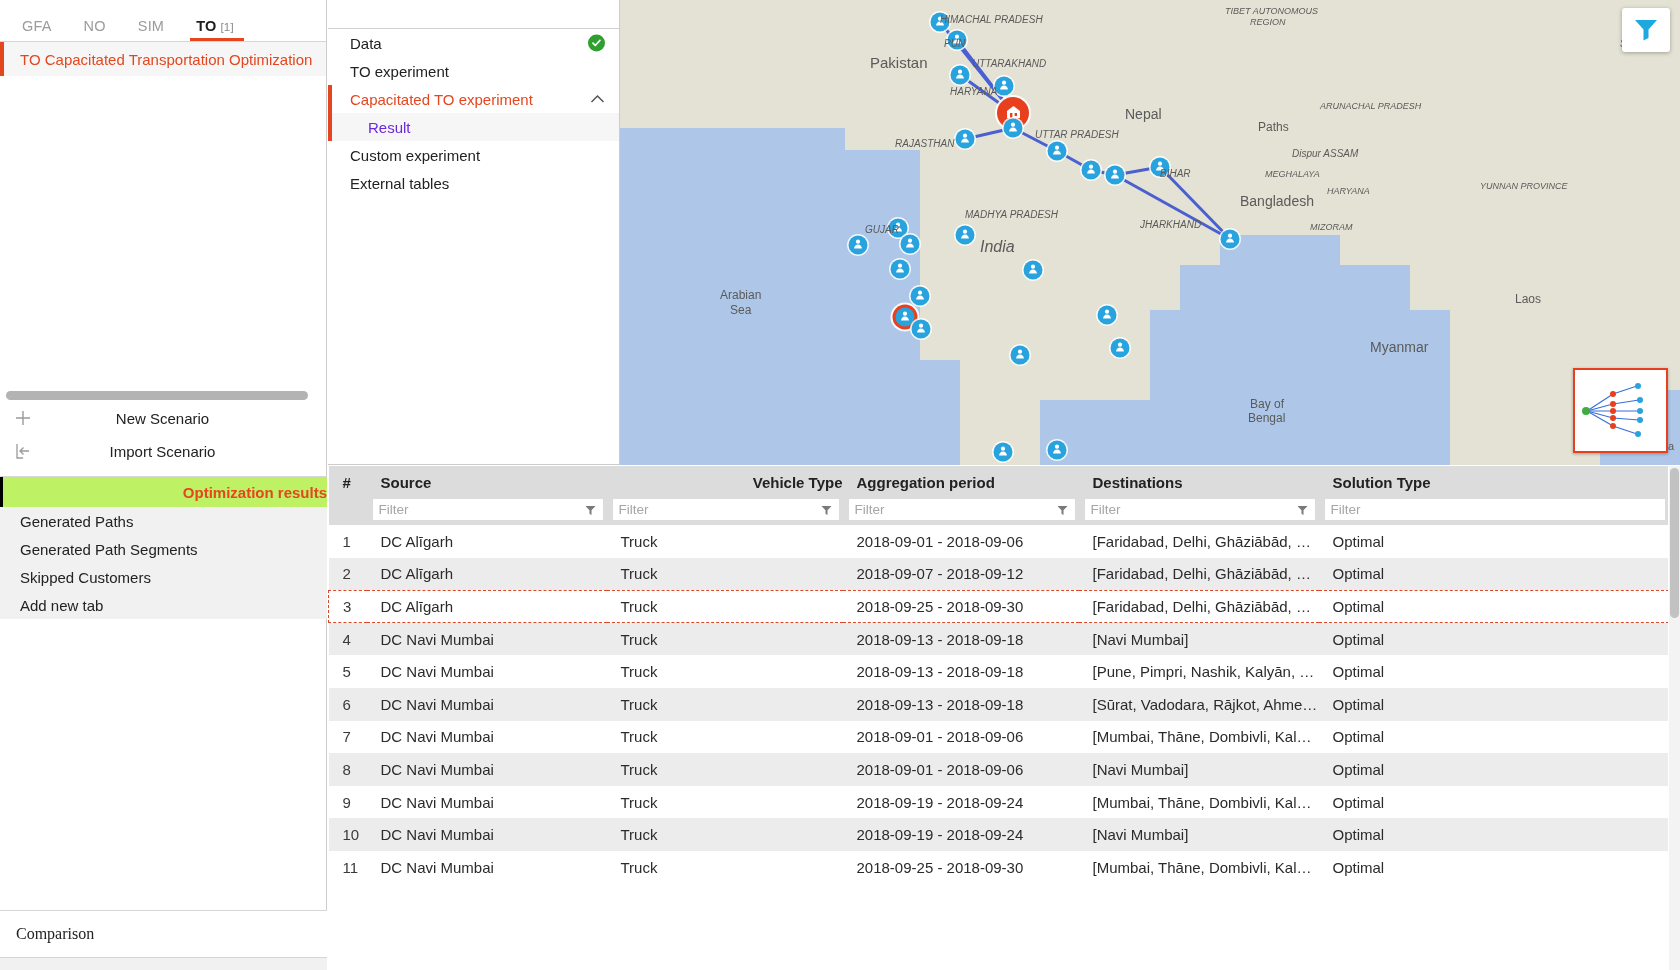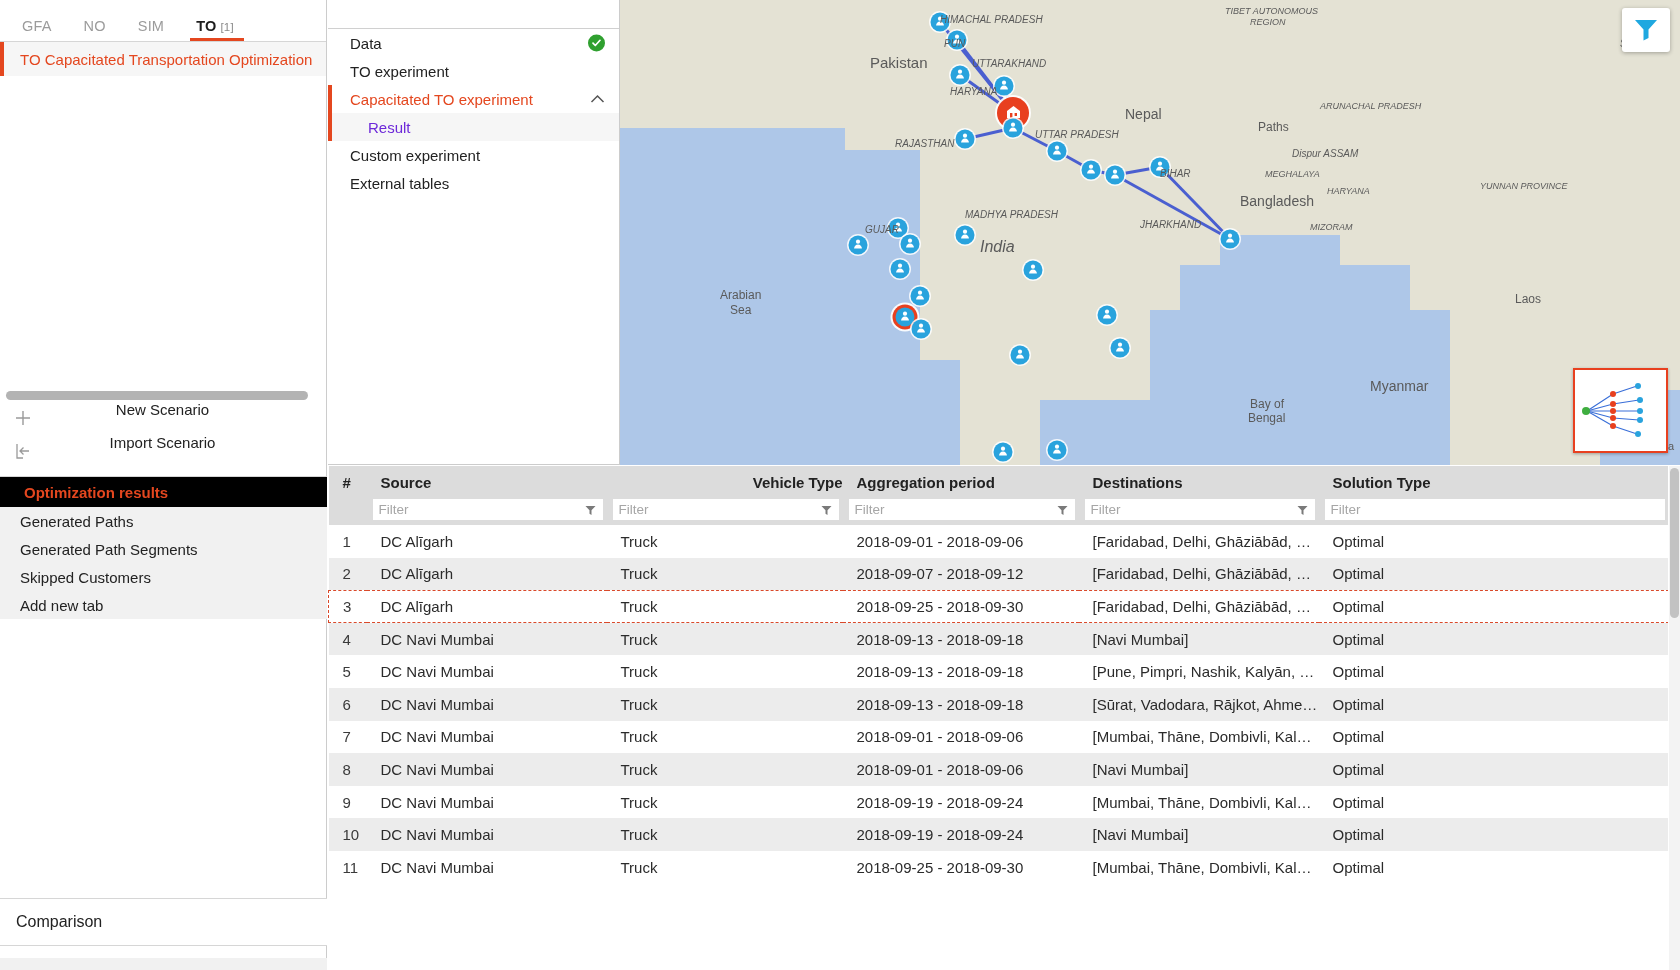--- a/index.html
+++ b/index.html
@@ -41,49 +41,50 @@
 
   #hscroll-wrap {
     position:absolute; left:6px; right:18px; top:391px; height:9px;
   }
   #hscroll {
     width:100%; height:9px; border-radius:5px; background:#b3b3b3;
   }
 
   .scenario-btn {
     position:absolute; left:0; width:327px; height:34px;
-    display:flex; cursor:pointer; font-size:15px;
+    display:flex; align-items:center; cursor:pointer; font-size:15px;
   }
   .scenario-btn .ico {
     width:46px; display:flex; align-items:center; justify-content:center;
     color:#9a9a9a;
   }
   .scenario-btn .lbl { flex:1; text-align:center; padding-right:48px; color:#222; }
   #btn-new { top:401px; }
   #btn-import { top:434px; }
 
   
   #result-tabs {
     position:absolute; left:0; top:476px; width:327px;
     border-top:1px solid #d6d6d6;
     background:#f1f1f1;
   }
   .rtab {
     height:28px; display:flex; align-items:center; padding-left:16px;
     font-size:15px; color:#222; cursor:pointer; border-left:4px solid transparent;
   }
   .rtab.active {
-    color:#e4471f; font-weight:600; border-left:8px solid #000000; background:#000000;
+    color:#e4471f; font-weight:600; border-left:3px solid #000000; background:#bef264;justify-content:flex-end;
   }
 
   #comparison-bar {
-    position:absolute; left:0; bottom:24px; width:327px; height:48px;
+    position:absolute; left:0; bottom:12px; width:327px; height:48px;
     background:#fff; border-top:1px solid #d6d6d6; border-bottom:1px solid #d6d6d6;
     display:flex; align-items:center; padding-left:16px; font-size:16px; color:#222;
     cursor:pointer;
+    font-family:Liberation Serif, serif;
   }
   #left-bottom-fill {
     position:absolute; left:0; bottom:0; width:327px; height:12px; background:#f1f1f1;
   }
   #left-grey-fill {
     position:absolute; left:0; top:504px; width:327px; bottom:60px; background:#f1f1f1;
     z-index:-1;
   }
 
   
@@ -506,21 +507,21 @@
         <div class="mapname it" style="left: 860px; top: 181px; font-size: 9px;">YUNNAN PROVINCE</div>
         <div class="mapname" style="left: 620px; top: 193px; font-size: 14px;">Bangladesh</div>
         <div class="mapname it" style="left: 690px; top: 222px; font-size: 9px;">MIZORAM</div>
         <div class="mapname it" style="left: 245px; top: 224px; font-size: 10px;">GUJAR</div>
         <div class="mapname it" style="left: 345px; top: 209px; font-size: 10px;">MADHYA PRADESH</div>
         <div class="mapname it" style="left: 520px; top: 219px; font-size: 10px;">JHARKHAND</div>
         <div class="mapname it" style="left: 360px; top: 238px; font-size: 16px;">India</div>
         <div class="mapname" style="left: 100px; top: 288px; font-size: 12px;">Arabian</div>
         <div class="mapname" style="left: 110px; top: 303px; font-size: 12px;">Sea</div>
         <div class="mapname" style="left: 895px; top: 292px; font-size: 12px;">Laos</div>
-        <div class="mapname" style="left: 750px; top: 378px; font-size: 14px;">Myanmar</div>
+        <div class="mapname" style="left: 750px; top: 339px; font-size: 14px;">Myanmar</div>
         <div class="mapname" style="left: 630px; top: 397px; font-size: 12px;">Bay of</div>
         <div class="mapname" style="left: 628px; top: 411px; font-size: 12px;">Bengal</div>
         <div class="mapname" style="left: 1040px; top: 440px; font-size: 11px;">Ca</div>
       </div>
 
     <div id="filter-btn">
       <span>
         <svg width="26" height="24" viewBox="0 0 26 24">
           <path d="M2 3h22l-8.5 9.5V21l-5 2.5v-11z" fill="#1fa8e0"></path>
         </svg>

